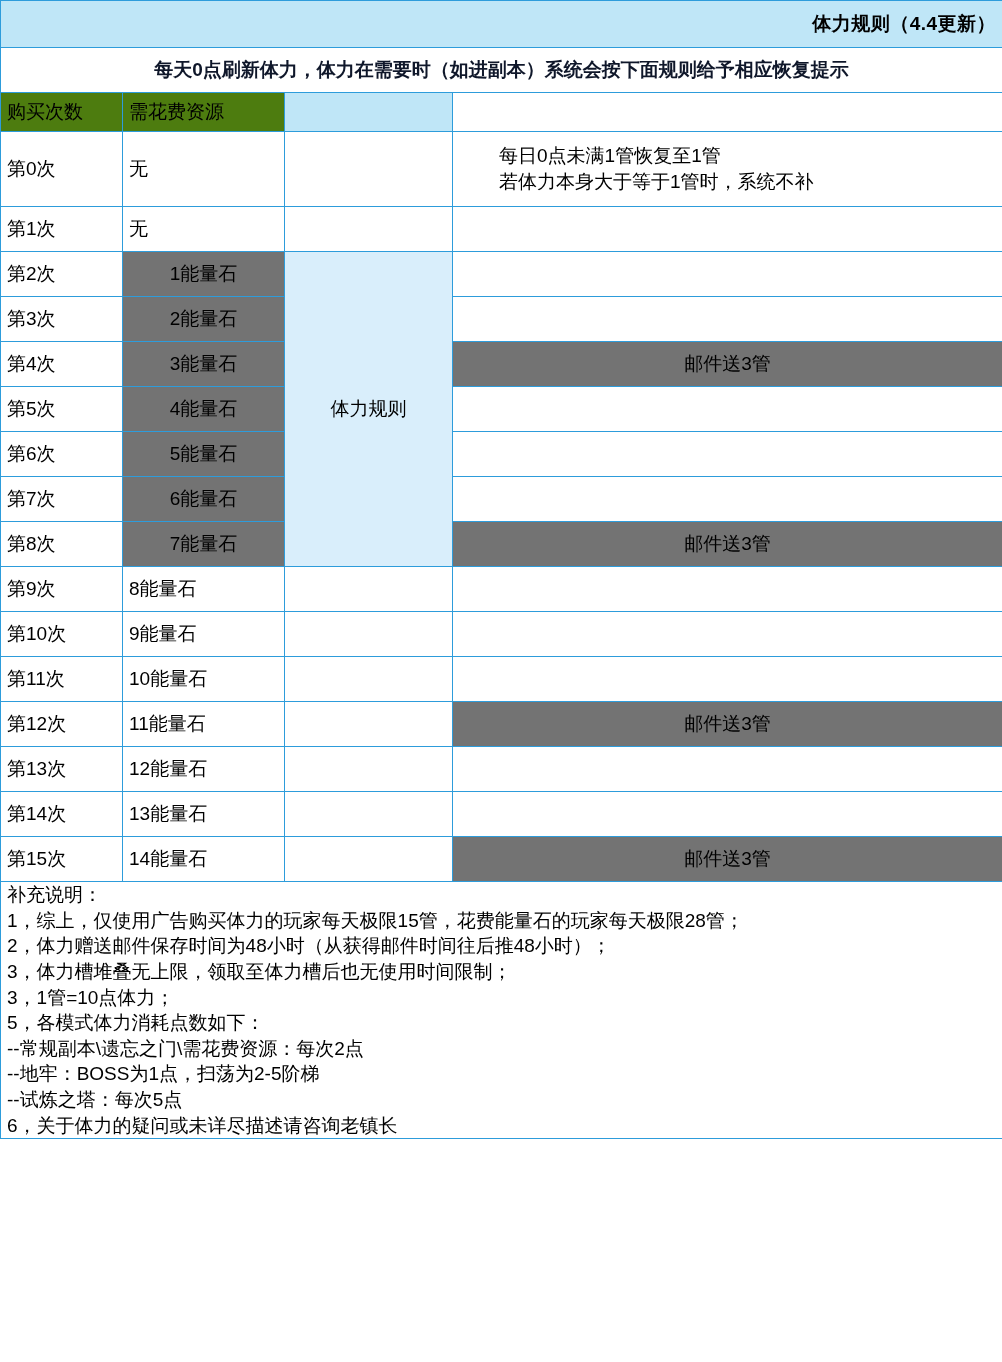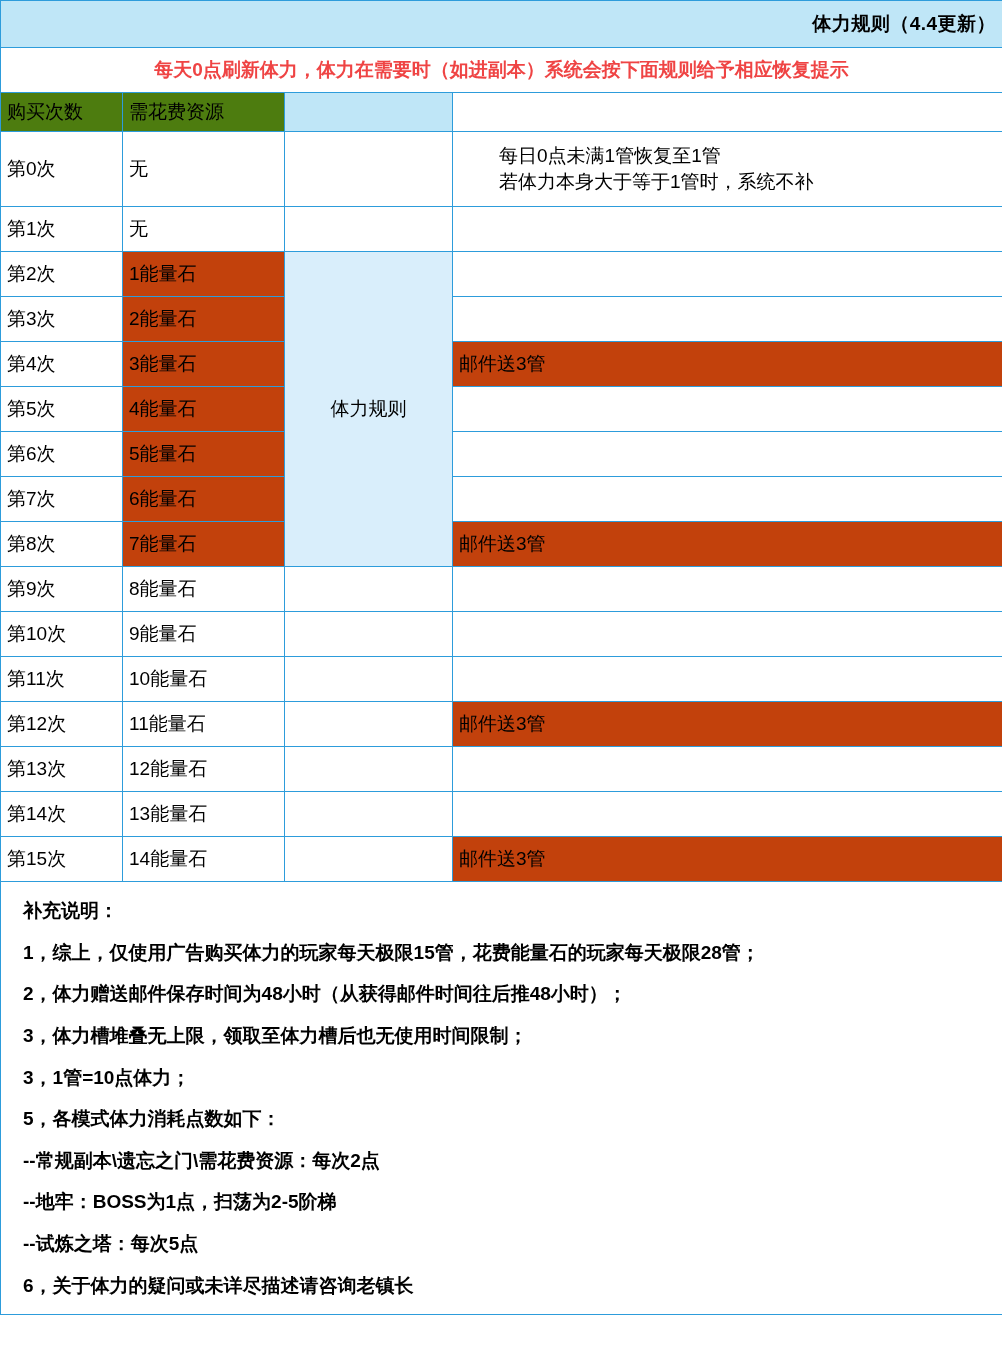--- a/index.html
+++ b/index.html
@@ -35,21 +35,21 @@
     background: #bfe6f7;
     text-align: right;
     font-weight: bold;
     font-size: 27px;
     height: 46px;
     letter-spacing: 0.5px;
   }
   
   .notice-cell {
     background: #ffffff;
-    color: #ef4444;
+    color: #0f172a;
     font-weight: bold;
     font-size: 20px;
     height: 44px;
     text-align: center;
     white-space: nowrap;
   }
   
   .hdr {
     background: #4d7c0f;
     font-size: 19px;
@@ -60,21 +60,21 @@
   }
   
   .row-cell {
     height: 44px;
   }
   .c-count { width: 122px; }
   .c-cost  { width: 162px; }
   .c-ad    { width: 168px; }
   .c-note  { width: 550px; }
 
-  .shade { background: #c2410c; }
+  .shade { background: #737373; text-align: center; }
   .white { background: #ffffff; }
 
   .ad-merged {
     text-align: center;
     background: #d9eefb;
     font-size: 20px;
   }
   .note-two-line {
     line-height: 1.45;
     padding-top: 2px;
@@ -84,22 +84,21 @@
 
   
   .footer-cell {
     background: #ffffff;
     padding: 8px 8px 10px 8px;
     font-size: 19.5px;
     line-height: 1.62;
     vertical-align: top;
   }
   .footer-cell p {
-    margin: 16px;
-    font-weight: bold;
+    margin: 0;
   }
   .nowrap { white-space: nowrap; }
 </style>
 </head>
 <body>
 
 <div id="page">
   <table class="sheet">
     <colgroup>
       <col class="c-count">

